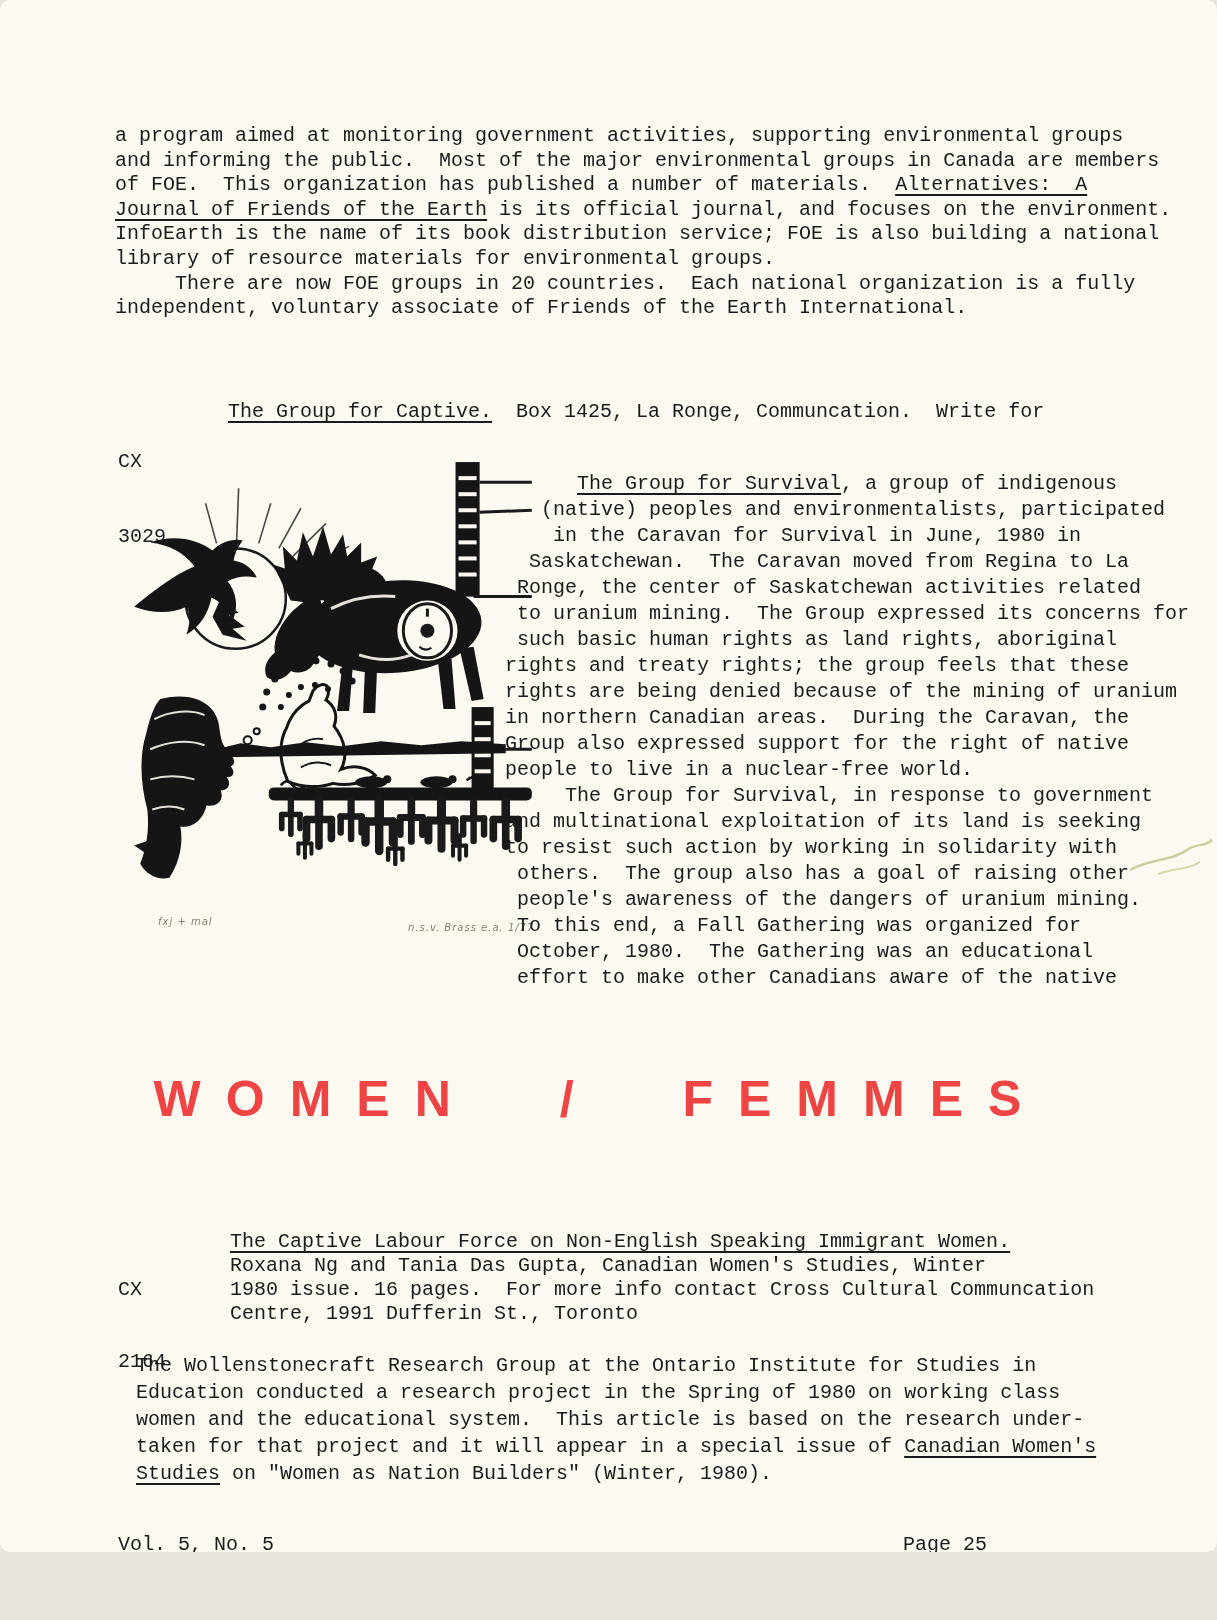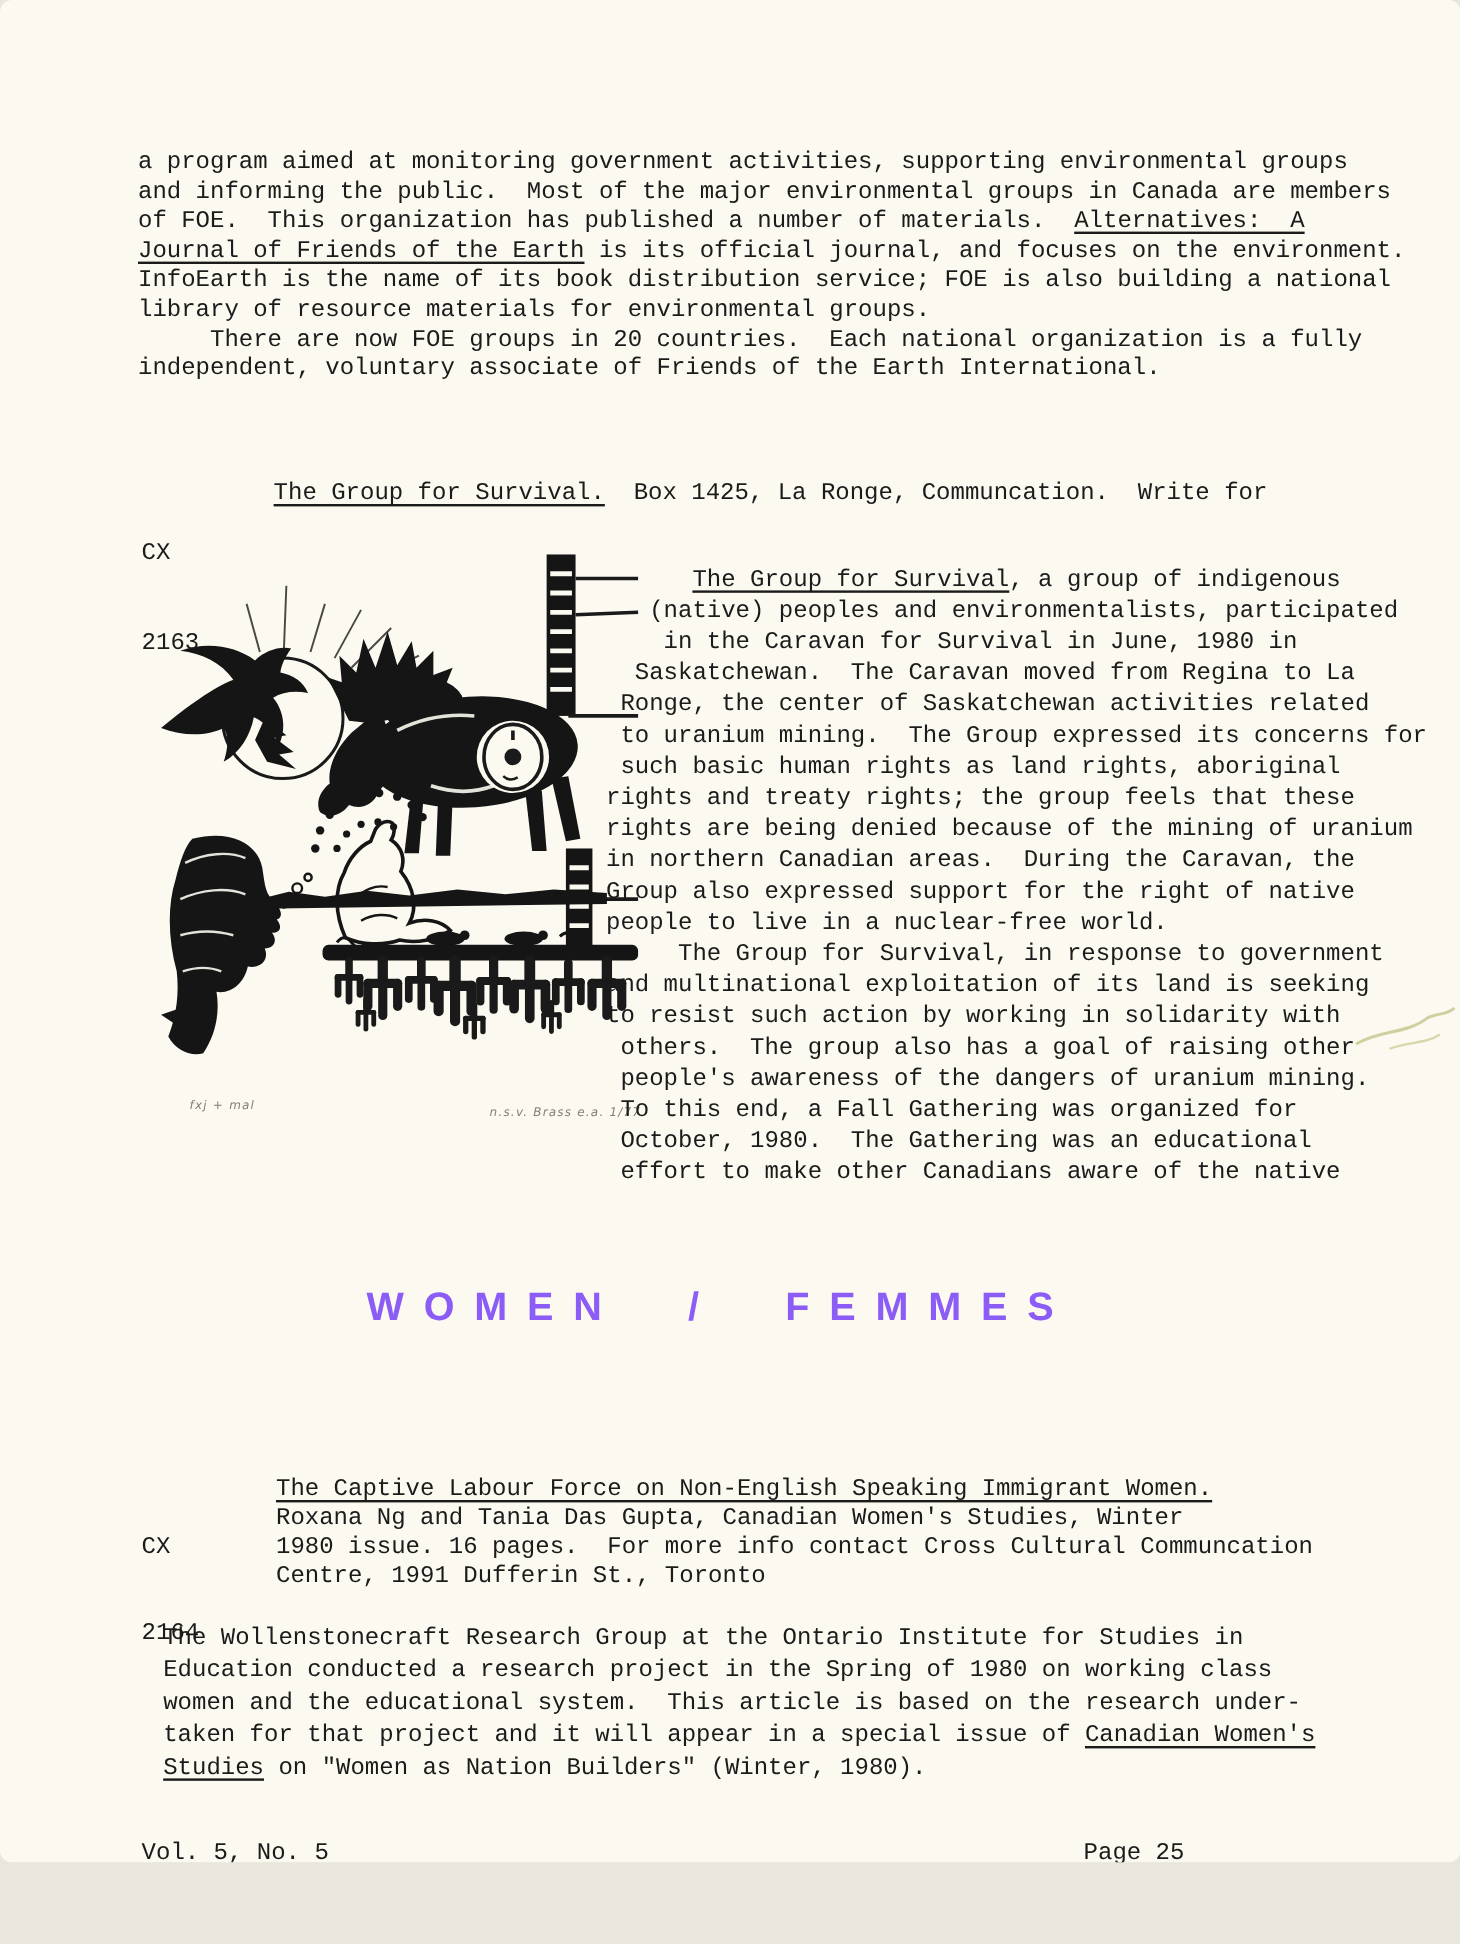--- a/index.html
+++ b/index.html
@@ -22,22 +22,22 @@
   .abs{position:absolute;}
 
   .intro{left:115px;top:124px;line-height:24.6px;z-index:2;}
   .entry-code-2163{left:118px;top:399px;line-height:25px;z-index:2;}
   .entry-body-2163{left:228px;top:399px;line-height:25px;z-index:2;}
   .article-col{left:505px;top:471px;line-height:26px;z-index:2;}
   .closing{left:118px;top:976px;line-height:26px;z-index:2;}
   .heading{
     left:0;top:1070px;width:1200px;text-align:center;
     font-family:"Liberation Sans","DejaVu Sans",sans-serif;
-    font-weight:700;font-size:33px;letter-spacing:0.5em;word-spacing:0.9em;
-    color:#8b5cf6;z-index:2;
+    font-weight:700;font-size:50px;letter-spacing:0.5em;word-spacing:0.9em;
+    color:#ef4444;z-index:2;
   }
   .entry-code-2164{left:118px;top:1230px;line-height:24px;z-index:2;}
   .entry-body-2164{left:230px;top:1230px;line-height:24px;z-index:2;}
   .women-par{left:136px;top:1352px;line-height:27px;z-index:2;}
   .footer-vol{left:118px;top:1533px;z-index:2;}
   .footer-page{left:903px;top:1533px;z-index:2;}
 
   .illo{left:120px;top:448px;width:412px;height:490px;z-index:1;}
   .sig{font-family:"DejaVu Sans",sans-serif;font-size:10px;font-style:italic;
        color:#6f6b60;opacity:.85;letter-spacing:1px;z-index:2;}
@@ -47,23 +47,23 @@
 </style>
 </head>
 <body>
 
 <div class="page">
 
   <div class="abs mono intro"><div class="tline">a program aimed at monitoring government activities, supporting environmental groups</div><div class="tline">and informing the public.  Most of the major environmental groups in Canada are members</div><div class="tline"><span>of FOE.  This organization has published a number of materials.  </span><span class="u">Alternatives:  A</span><span></span></div><div class="tline"><span></span><span class="u">Journal of Friends of the Earth</span><span> is its official journal, and focuses on the environment.</span></div><div class="tline">InfoEarth is the name of its book distribution service; FOE is also building a national</div><div class="tline">library of resource materials for environmental groups.</div><div class="tline">     There are now FOE groups in 20 countries.  Each national organization is a fully</div><div class="tline">independent, voluntary associate of Friends of the Earth International.</div></div>
 
   <div class="abs mono entry-code-2163">
     <div class="tline">CX</div>
-    <div class="tline">2163</div>
+    <div class="tline">3029</div>
   </div>
-  <div class="abs mono entry-body-2163"><div class="tline"><span></span><span class="u">The Group for Survival.</span><span>  Box 1425, La Ronge, Communcation.  Write for</span></div></div>
+  <div class="abs mono entry-body-2163"><div class="tline"><span></span><span class="u">The Group for Captive.</span><span>  Box 1425, La Ronge, Communcation.  Write for</span></div></div>
 
   <svg class="abs illo" viewBox="0 0 410 488" xmlns="http://www.w3.org/2000/svg">
     <defs>
       <g id="fork" stroke="#1a1a1a" fill="none" stroke-linecap="round">
         <path d="M0 0 V20" stroke-width="9"></path>
         <path d="M-13 20 H13" stroke-width="8"></path>
         <path d="M-13 20 V40" stroke-width="8"></path>
         <path d="M0 20 V48" stroke-width="8"></path>
         <path d="M13 20 V40" stroke-width="8"></path>
       </g>

